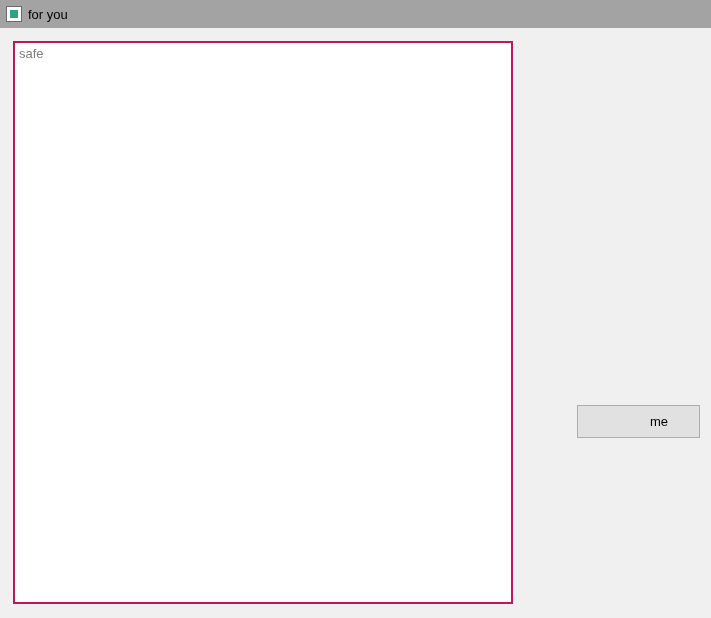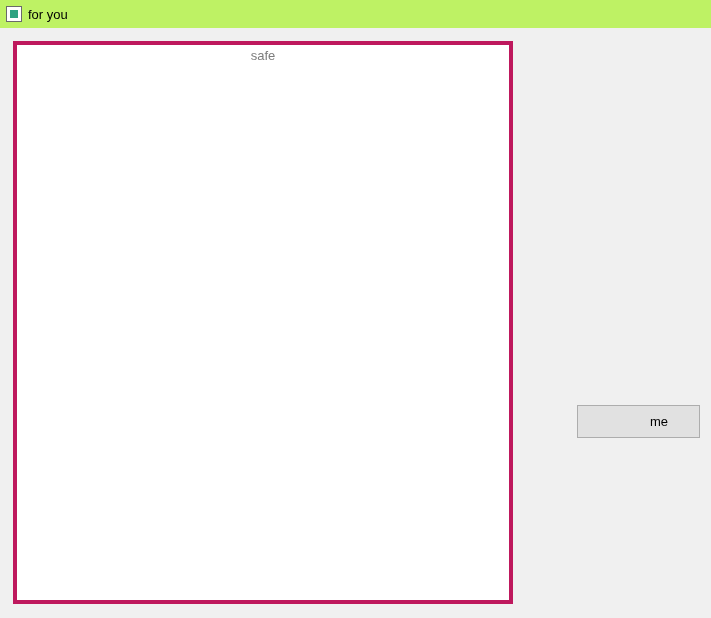--- a/index.html
+++ b/index.html
@@ -10,21 +10,21 @@
     body {
       font-family: "Segoe UI", Tahoma, sans-serif;
       font-size: 13px;
       background: #ffffff;
       width: 711px;
       height: 618px;
       overflow: hidden;
     }
     .title-bar {
       height: 28px;
-      background: #bef264;
+      background: #a3a3a3;
       display: flex;
       align-items: center;
       padding: 4px 6px;
       gap: 6px;
     }
     .app-icon {
       width: 16px;
       height: 16px;
       display: inline-block;
       position: relative;
@@ -54,28 +54,27 @@
       position: absolute;
       left: 13px;
       top: 13px;
       width: 500px;
       height: 563px;
     }
     textarea.main-text {
       width: 100%;
       height: 100%;
       resize: none;
-      border: 4px solid #be185d;
+      border: 2px solid #be185d;
       background: #ffffff;
       font-family: "Segoe UI", Tahoma, sans-serif;
       font-size: 13px;
       color: #be185d;
       padding: 3px 4px;
       outline: none;
-      text-align: center;
     }
     textarea.main-text::placeholder {
       color: #7c7c7c;
     }
     .side-button {
       position: absolute;
       left: 577px;
       top: 377px;
       width: 123px;
       height: 33px;

